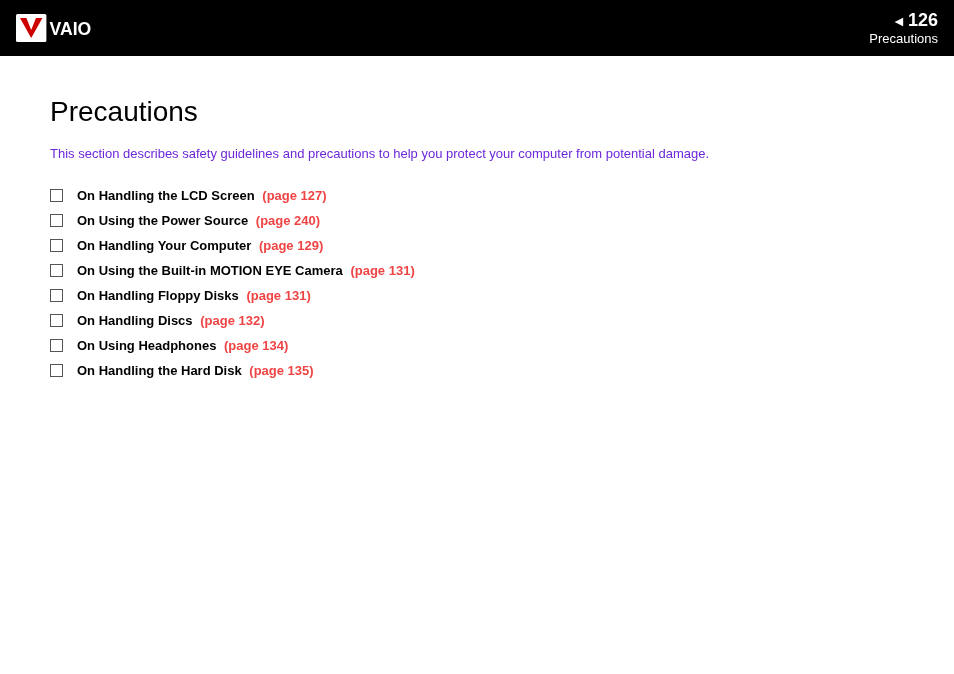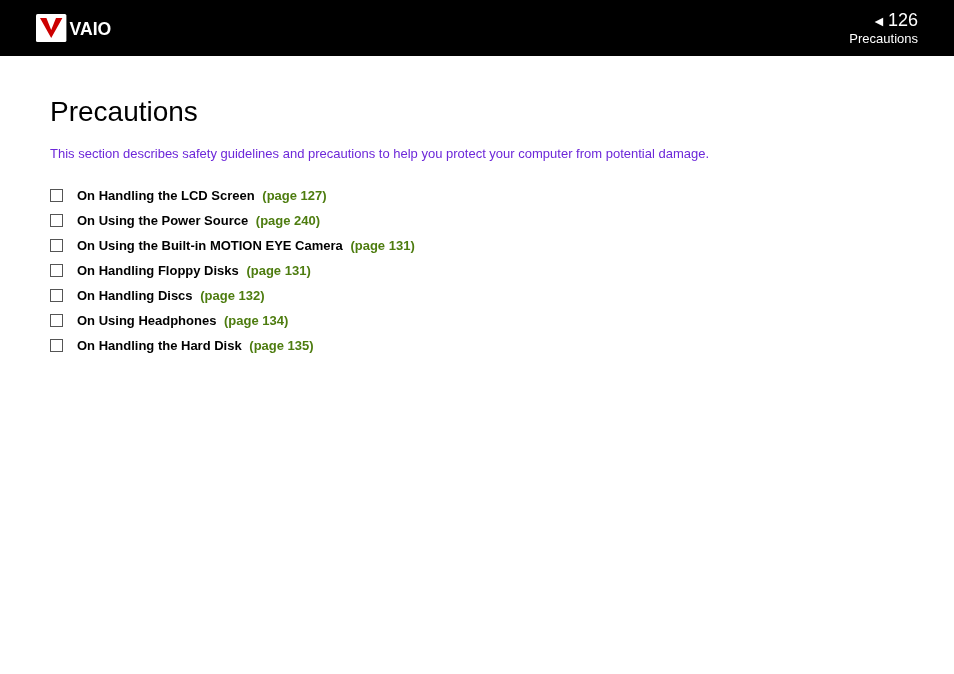--- a/index.html
+++ b/index.html
@@ -16,21 +16,21 @@
       overflow: hidden;
     }
 
     
     .header {
       background: #000000;
       height: 56px;
       display: flex;
       align-items: center;
       justify-content: space-between;
-      padding: 0 36px;
+      padding: 0 16px;
     }
 
     .vaio-logo {
       display: flex;
       align-items: center;
     }
 
     
     .logo-svg {
       height: 28px;
@@ -51,21 +51,21 @@
       font-weight: bold;
     }
 
     .arrow-back {
       font-size: 14px;
       margin-right: 2px;
     }
 
     .page-num {
       font-size: 18px;
-      font-weight: normal;
+      font-weight: bold;
     }
 
     .page-label {
       font-size: 13px;
       color: #ffffff;
     }
 
     
     .content {
       padding: 40px 50px 30px 50px;
@@ -108,21 +108,21 @@
       display: inline-block;
     }
 
     .item-text {
       font-weight: bold;
       color: #000000;
       font-size: 13px;
     }
 
     .item-link {
-      color: #4d7c0f;
+      color: #ef4444;
       font-weight: bold;
       font-size: 13px;
       margin-left: 4px;
       cursor: pointer;
     }
   </style>
 </head>
 <body>
 
 <div class="header">
@@ -156,20 +156,24 @@
   <li>
         <span class="checkbox-icon"></span>
         <span class="item-text">On Handling the LCD Screen <span class="item-link">(page 127)</span></span>
       </li>
       <li>
         <span class="checkbox-icon"></span>
         <span class="item-text">On Using the Power Source <span class="item-link">(page 240)</span></span>
       </li>
       <li>
         <span class="checkbox-icon"></span>
+        <span class="item-text">On Handling Your Computer <span class="item-link">(page 129)</span></span>
+      </li>
+      <li>
+        <span class="checkbox-icon"></span>
         <span class="item-text">On Using the Built-in MOTION EYE Camera <span class="item-link">(page 131)</span></span>
       </li>
       <li>
         <span class="checkbox-icon"></span>
         <span class="item-text">On Handling Floppy Disks <span class="item-link">(page 131)</span></span>
       </li>
       <li>
         <span class="checkbox-icon"></span>
         <span class="item-text">On Handling Discs <span class="item-link">(page 132)</span></span>
       </li>

